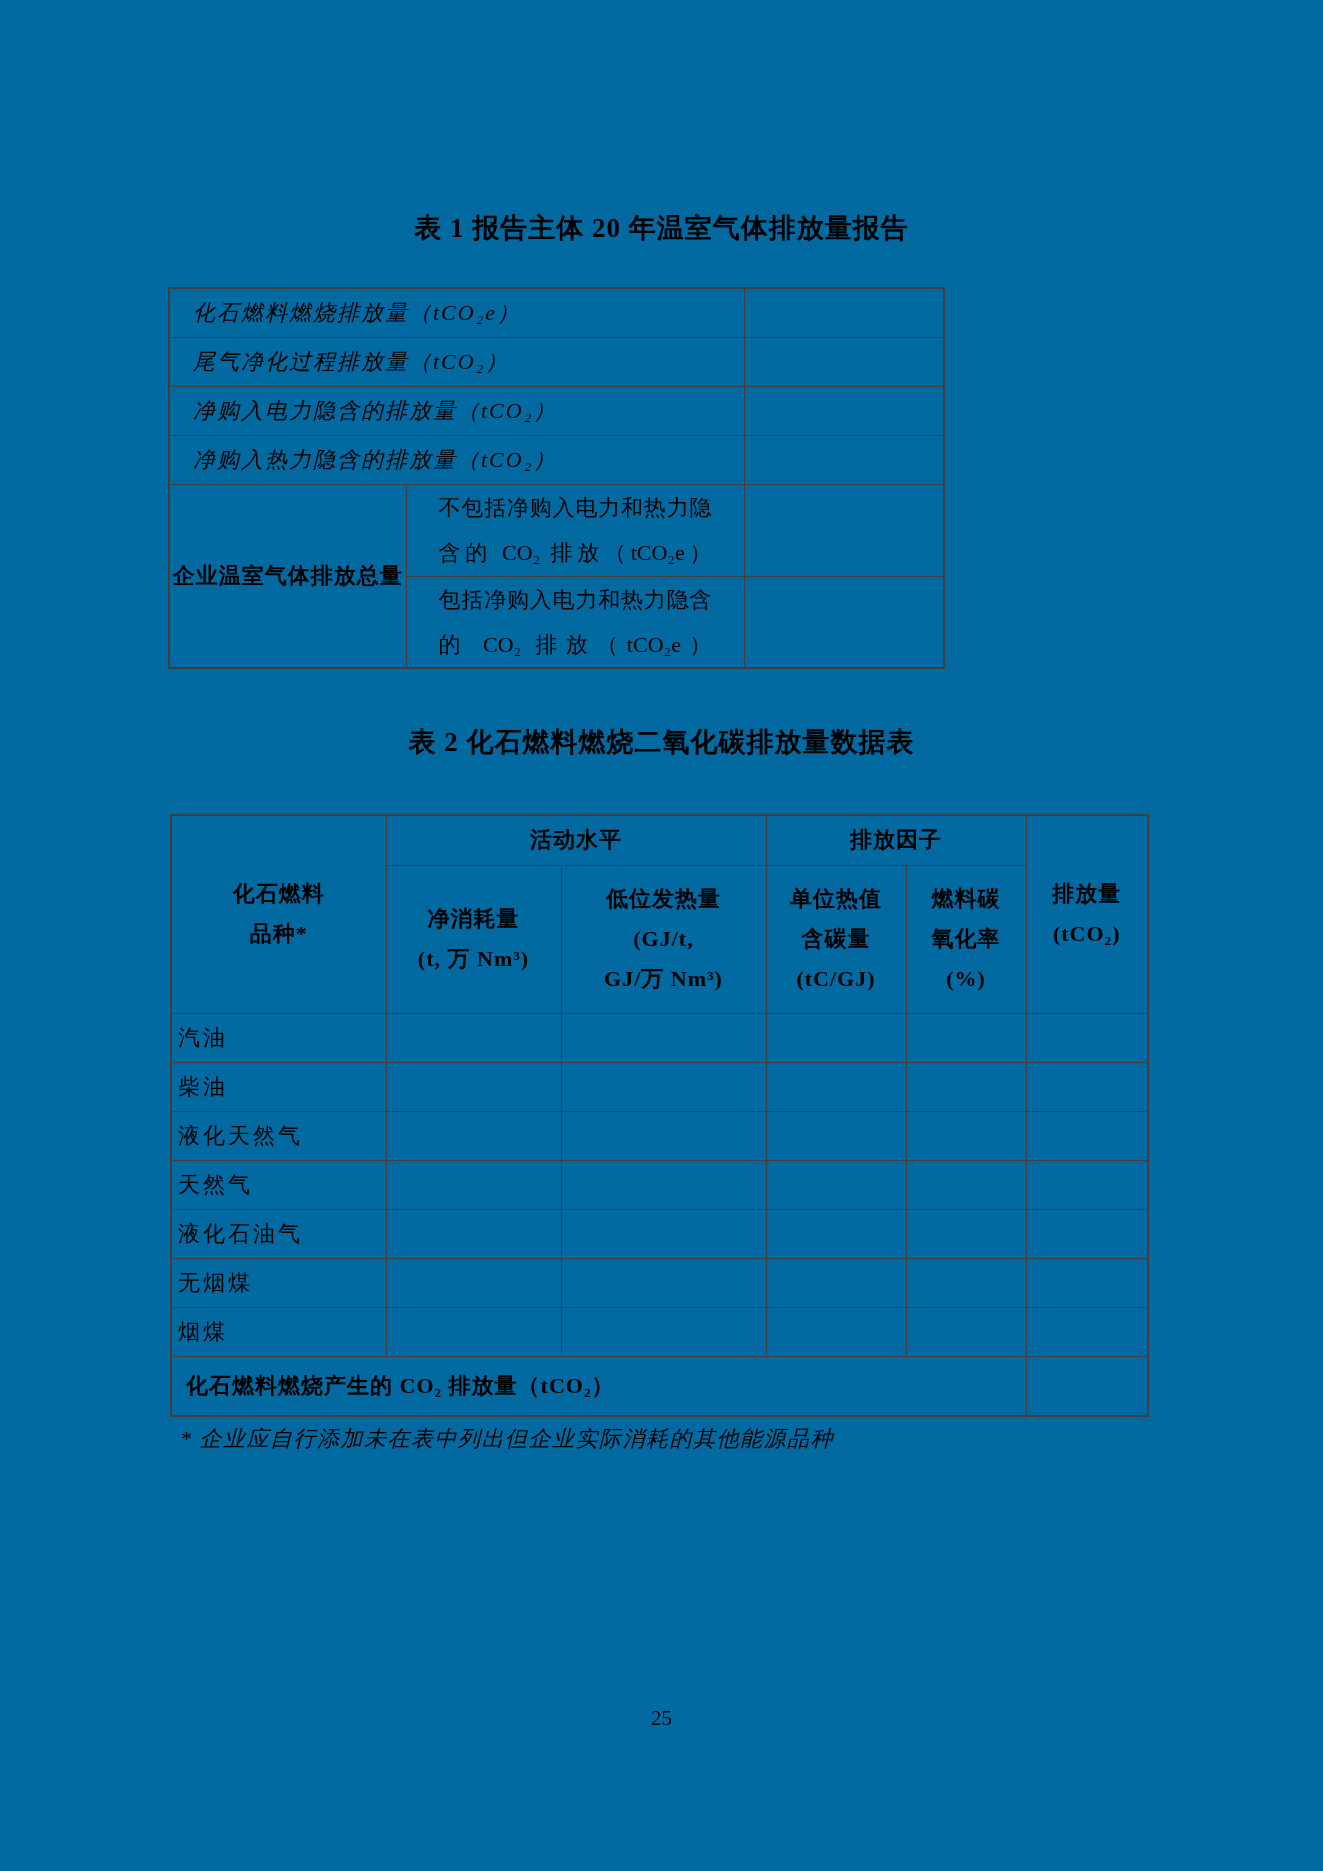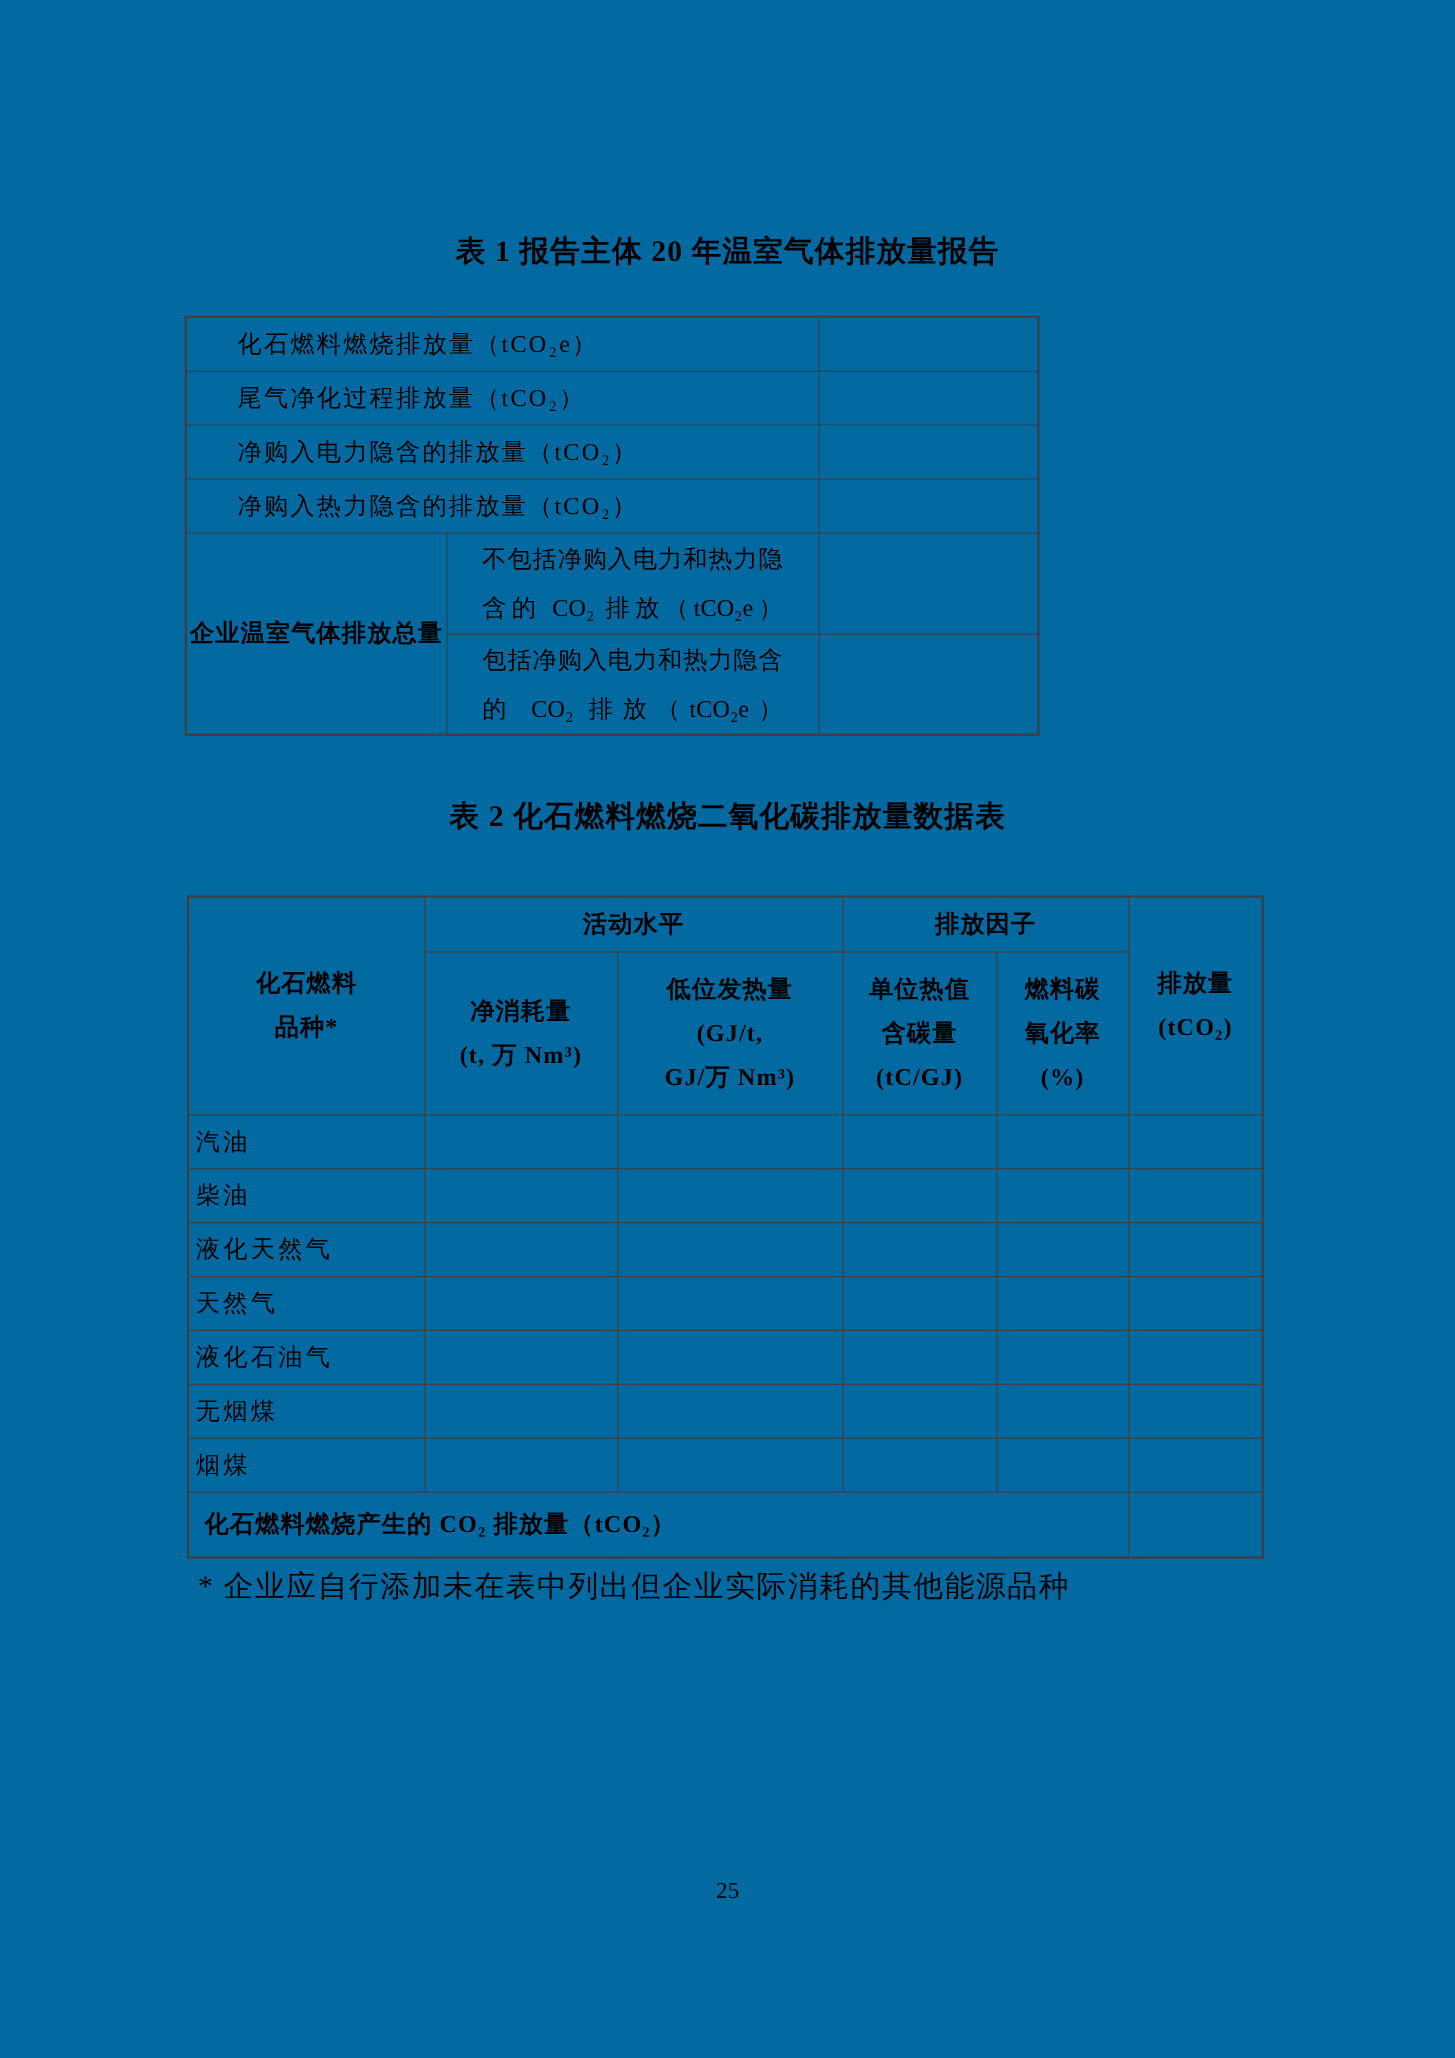--- a/index.html
+++ b/index.html
@@ -40,22 +40,23 @@
     vertical-align: middle;
     font-size: 22px;
     padding: 0;
   }
 
   
   .tbl1 { top: 287px; left: 168px; width: 775px; }
   .tbl1 tr.r-simple { height: 49px; }
   .tbl1 tr.r-sub    { height: 92px; }
   .tbl1 td.lbl {
-    padding-left: 46px;
+    padding-left: 23px;
     letter-spacing: 2px;
+    font-style: italic;
   }
   .tbl1 td.total {
     font-weight: bold;
     text-align: center;
     white-space: nowrap;
     letter-spacing: 1px;
     margin-top: 42px;
   }
   .tbl1 td.sub {
     padding: 0 32px;
@@ -85,22 +86,23 @@
   .tbl2 td.totalrow {
     font-weight: bold;
     padding-left: 14px;
     letter-spacing: 1px;
   }
 
   .footnote {
     position: absolute;
     top: 1424px;
     left: 180px;
-    font-size: 27px;
+    font-size: 22px;
     letter-spacing: 1.5px;
+    font-style: italic;
   }
   .pagenum {
     position: absolute;
     top: 1706px;
     left: 0;
     width: 100%;
     text-align: center;
     font-size: 21px;
   }
 </style>

